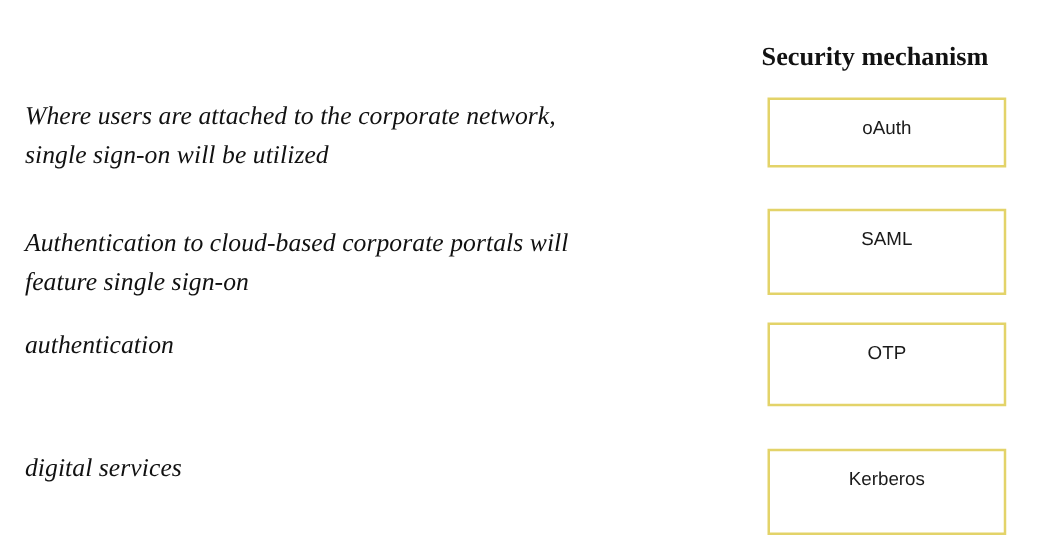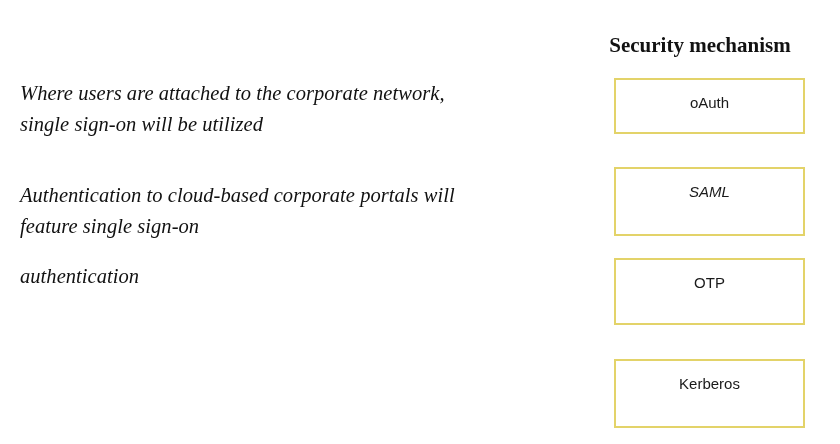--- a/index.html
+++ b/index.html
@@ -88,21 +88,21 @@
     display: block;
     text-align: center;
     font-family: "Liberation Sans", sans-serif;
     font-weight: normal;
     font-size: 15px;
     line-height: 18px;
     color: #1a1a1a;
     margin-top: 14px;
   }
   #mechanism-box-0 { top: 0px;   height: 56px; }
-  #mechanism-box-1 { top: 89px;  height: 69px; font-style: italic; }
+  #mechanism-box-1 { top: 89px;  height: 69px; }
   #mechanism-box-2 { top: 180px; height: 67px; }
   #mechanism-box-3 { top: 281px; height: 69px; }
 </style>
 </head>
 <body>
 
 <div id="canvas">
 
 
   <div class="col-header" id="header-mechanism">Security mechanism</div>
@@ -117,20 +117,21 @@
     <div class="usecase-row" id="usecase-row-1">
       <div class="usecase-text">Authentication to cloud-based corporate portals will</div>
       <div class="usecase-text">feature single sign-on</div>
     </div>
 
     <div class="usecase-row" id="usecase-row-2">
       <div class="usecase-text">authentication</div>
     </div>
 
     <div class="usecase-row" id="usecase-row-3">
+      <div class="usecase-text">digital services</div>
     </div>
 
   </div>
 
   <div id="mechanism-column">
 
     <div class="mechanism-box" id="mechanism-box-0">
       <span class="mechanism-label">oAuth</span>
     </div>
 

